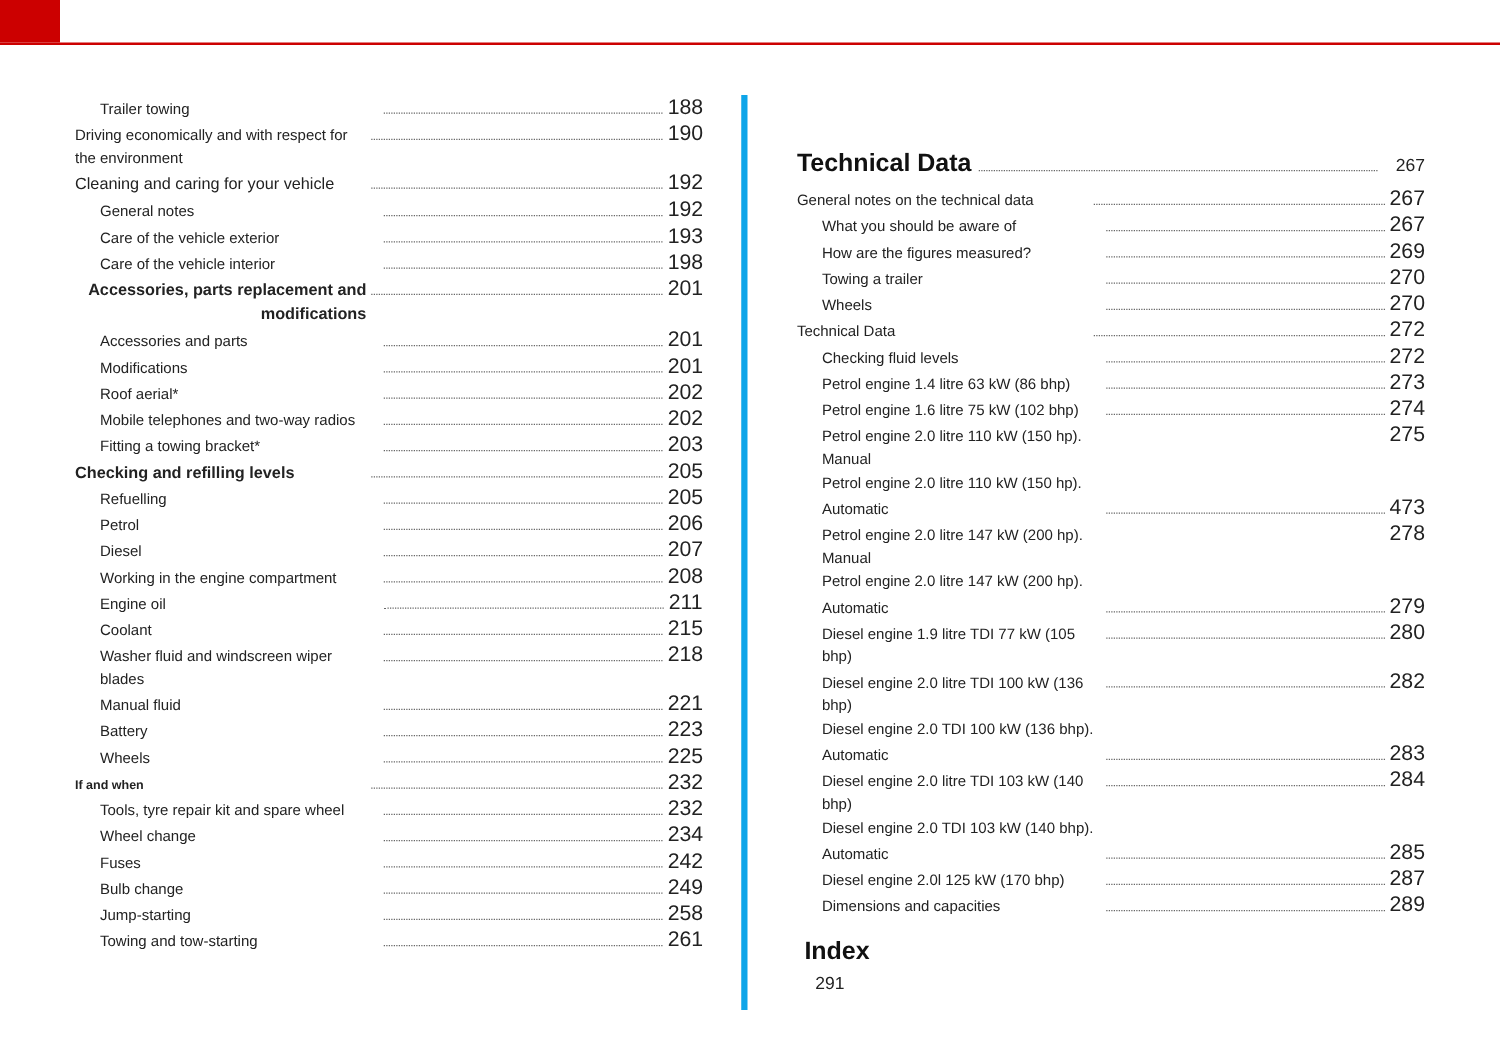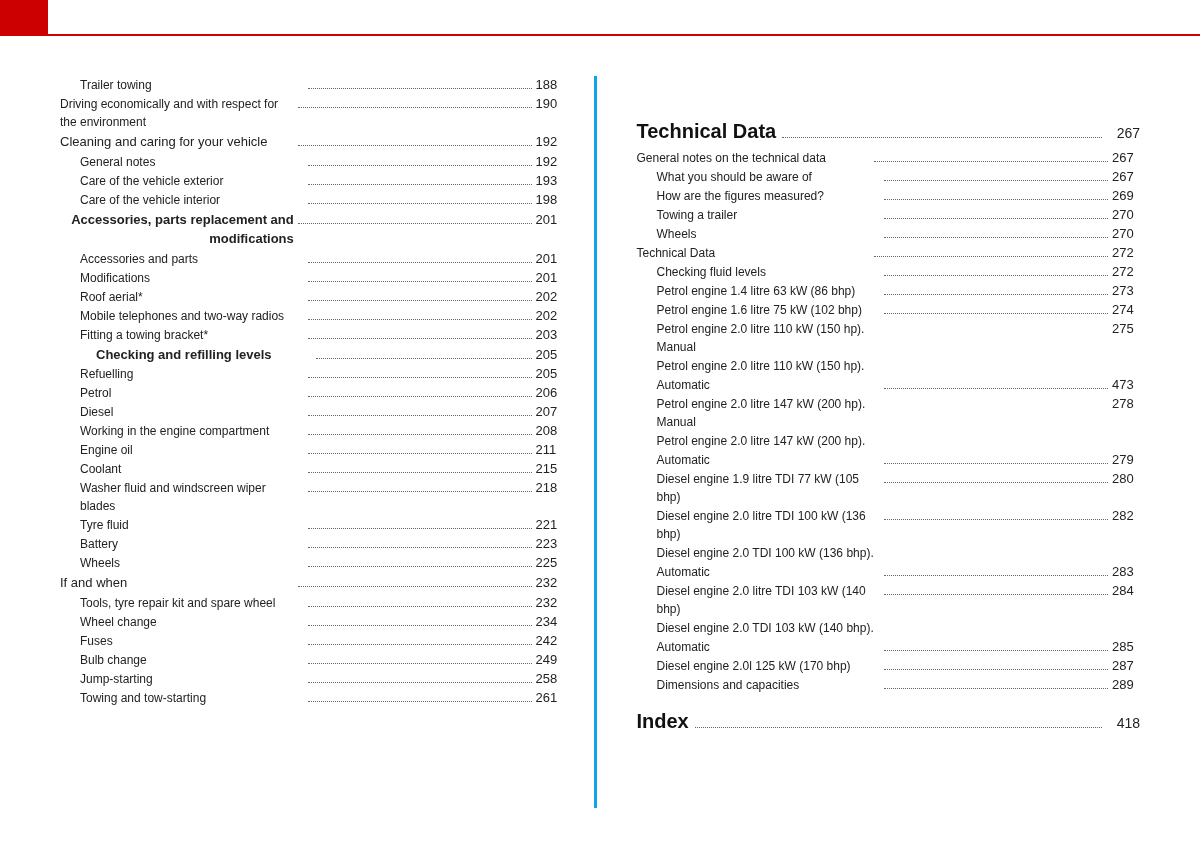--- a/index.html
+++ b/index.html
@@ -44,21 +44,21 @@
       display: flex;
       padding: 40px 60px 40px 60px;
       gap: 0;
       height: calc(848px - 36px);
     }
 
     
     .col-left {
       flex: 1;
       padding-right: 30px;
-      border-right: 3px solid #0ea5e9;
+      border-right: 5px solid #0ea5e9;
     }
 
     
     .col-right {
       flex: 1;
       padding-left: 40px;
       margin-top: 44px;
     }
     .toc-entry {
       display: flex;
@@ -72,25 +72,25 @@
       flex: 1;
       line-height: 1.5;
     }
     .toc-dots {
       flex: 1;
       border-bottom: 1px dotted #666;
       margin: 0 4px 3px 4px;
       min-width: 10px;
     }
     .toc-page {
-      font-size: 13px;
+      font-size: 17px;
       color: #222;
       white-space: nowrap;
       min-width: 28px;
-      text-align: left;
+      text-align: center;
     }
     .toc-entry-indent {
       padding-left: 20px;
     }
     .section-big-entry {
       display: flex;
       align-items: baseline;
       justify-content: space-between;
       margin-bottom: 6px;
     }
@@ -177,21 +177,21 @@
         <span class="toc-entry-text">Mobile telephones and two-way radios</span>
         <span class="toc-dots"></span>
         <span class="toc-page">202</span>
       </div>
       <div class="toc-entry toc-entry-indent">
         <span class="toc-entry-text">Fitting a towing bracket*</span>
         <span class="toc-dots"></span>
         <span class="toc-page">203</span>
       </div>
       <div class="toc-entry">
-        <span class="toc-entry-text" style="font-weight: bold; font-size: 13px; margin-left: 36px;">Checking and refilling levels</span>
+        <span class="toc-entry-text" style="font-weight: bold; font-size: 13px;">Checking and refilling levels</span>
         <span class="toc-dots"></span>
         <span class="toc-page">205</span>
       </div>
       <div class="toc-entry toc-entry-indent">
         <span class="toc-entry-text">Refuelling</span>
         <span class="toc-dots"></span>
         <span class="toc-page">205</span>
       </div>
       <div class="toc-entry toc-entry-indent">
         <span class="toc-entry-text">Petrol</span>
@@ -217,36 +217,36 @@
         <span class="toc-entry-text">Coolant</span>
         <span class="toc-dots"></span>
         <span class="toc-page">215</span>
       </div>
       <div class="toc-entry toc-entry-indent">
         <span class="toc-entry-text">Washer fluid and windscreen wiper blades</span>
         <span class="toc-dots"></span>
         <span class="toc-page">218</span>
       </div>
       <div class="toc-entry toc-entry-indent">
-        <span class="toc-entry-text">Tyre fluid</span>
+        <span class="toc-entry-text">Manual fluid</span>
         <span class="toc-dots"></span>
         <span class="toc-page">221</span>
       </div>
       <div class="toc-entry toc-entry-indent">
         <span class="toc-entry-text">Battery</span>
         <span class="toc-dots"></span>
         <span class="toc-page">223</span>
       </div>
       <div class="toc-entry toc-entry-indent">
         <span class="toc-entry-text">Wheels</span>
         <span class="toc-dots"></span>
         <span class="toc-page">225</span>
       </div>
       <div class="toc-entry">
-        <span class="toc-entry-text" style="font-weight: normal; font-size: 13px;">If and when</span>
+        <span class="toc-entry-text" style="font-weight: bold; font-size: 10px;">If and when</span>
         <span class="toc-dots"></span>
         <span class="toc-page">232</span>
       </div>
       <div class="toc-entry toc-entry-indent">
         <span class="toc-entry-text">Tools, tyre repair kit and spare wheel</span>
         <span class="toc-dots"></span>
         <span class="toc-page">232</span>
       </div>
       <div class="toc-entry toc-entry-indent">
         <span class="toc-entry-text">Wheel change</span>
@@ -394,19 +394,19 @@
       <div class="toc-entry toc-entry-indent">
         <span class="toc-entry-text">Diesel engine 2.0l 125 kW (170 bhp)</span>
         <span class="toc-dots"></span>
         <span class="toc-page">287</span>
       </div>
       <div class="toc-entry toc-entry-indent">
         <span class="toc-entry-text">Dimensions and capacities</span>
         <span class="toc-dots"></span>
         <span class="toc-page">289</span>
       </div>
-      <div class="section-big-entry" style="margin-top: 16px;">
+      <div class="section-big-entry" style="margin-top: 16px; flex-direction: column;">
         <span class="section-big-label">Index</span>
         <span class="section-big-dots-line"></span>
-        <span class="section-big-page">418</span>
+        <span class="section-big-page">291</span>
       </div>
     </div>
 </div>
 
 </body></html>

